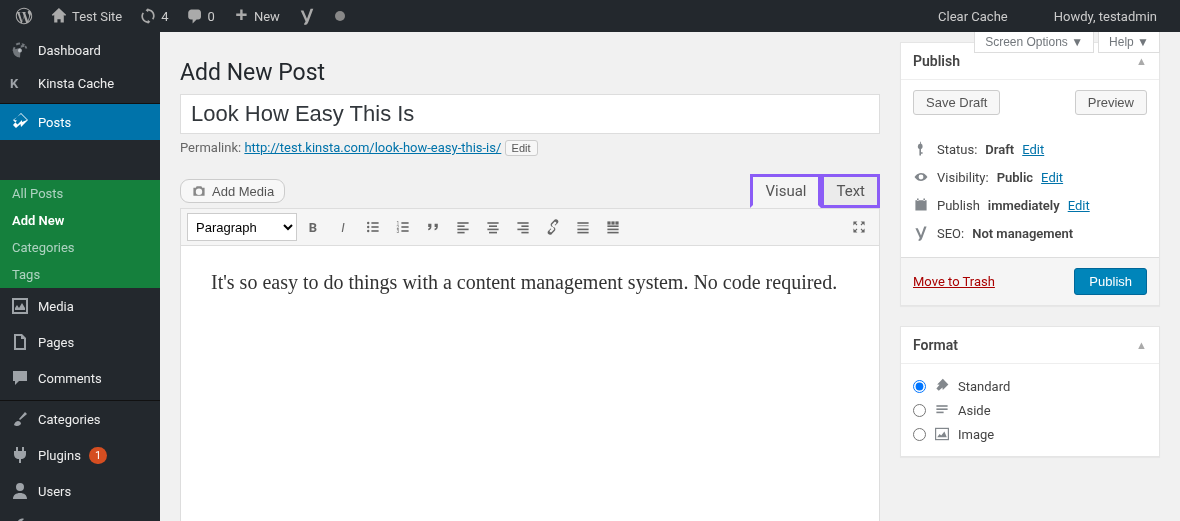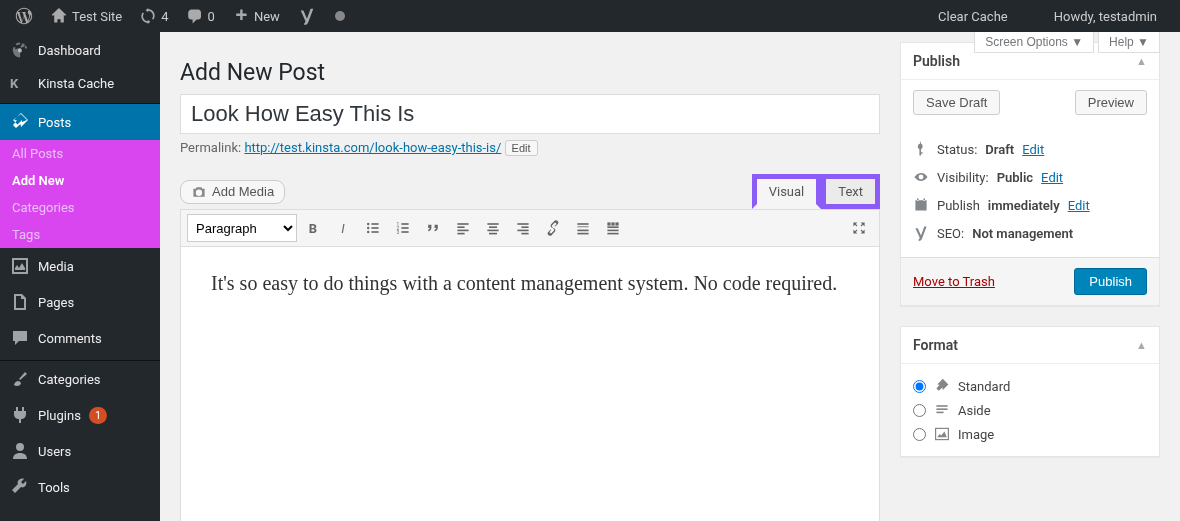--- a/index.html
+++ b/index.html
@@ -13,21 +13,21 @@
 .tb-item svg { fill: #aaa; }
 
 
 .wrap { display: flex; height: calc(100% - 32px); }
 .sidebar { width: 160px; background: #23282d; color: #eee; flex-shrink: 0; overflow-y: auto; }
 .side-item { display: flex; align-items: center; gap: 8px; padding: 8px 10px; color: #eee; cursor: pointer; position: relative; }
 .side-item svg { fill: rgba(240,245,250,.6); flex-shrink: 0; }
 .side-item.active { background: #0073aa; color: #fff; }
 .side-item.active svg { fill: #fff; }
 .side-item.active::after { content: ''; position: absolute; right: -8px; top: 50%; margin-top: -8px; border: 8px solid transparent; border-right-color: #f1f1f1; }
-.side-sub { background: #d946ef; }
+.side-sub { background: #15803d; margin-top: 40px; }
 .side-sub a { display: block; padding: 6px 12px; font-size: 13px; color: rgba(240,245,250,.7); cursor: pointer; }
 .side-sub a.current { color: #fff; font-weight: 600; }
 .side-sep { height: 5px; border-bottom: 1px solid #111; margin: 0; }
 .badge { background: #d54e21; color: #fff; border-radius: 10px; padding: 0 6px; font-size: 11px; line-height: 17px; display: inline-block; min-width: 18px; text-align: center; }
 
 
 .main { flex: 1; background: #f1f1f1; overflow: auto; padding: 0; position: relative; }
 .top-opts { position: absolute; top: 0; right: 20px; display: flex; gap: 4px; }
 .top-opt-btn { background: #fff; border: 1px solid #ddd; border-top: none; padding: 3px 10px; font-size: 12px; color: #72777c; cursor: pointer; }
 .content { padding: 10px 20px; display: flex; gap: 20px; }
@@ -37,21 +37,21 @@
 h1.page-title { font-size: 23px; font-weight: 400; color: #23282d; padding: 17px 0 8px; }
 
 .title-input { width: 100%; padding: 5px 10px; font-size: 22px; height: 40px; border: 1px solid #ddd; background: #fff; color: #32373c; outline: none; }
 .permalink { padding: 6px 0; font-size: 13px; color: #666; }
 .permalink a { color: #0073aa; text-decoration: underline; }
 .btn-sm { font-size: 11px; padding: 1px 6px; border: 1px solid #ccc; background: #f7f7f7; border-radius: 3px; cursor: pointer; color: #555; }
 
 .media-row { margin-top: 12px; display: flex; align-items: center; }
 .add-media-btn { display: inline-flex; align-items: center; gap: 5px; padding: 3px 10px; border: 1px solid #ccc; background: #f7f7f7; border-radius: 9px; cursor: pointer; color: #555; font-size: 13px; }
 .editor-tabs { margin-left: auto; display: flex; }
-.editor-tab { padding: 5px 12px; border: 5px solid #8b5cf6; color: #555; cursor: pointer; font-size: 13px; background: #ebebeb; }
+.editor-tab { padding: 5px 12px; border: 3px solid #8b5cf6; color: #555; cursor: pointer; font-size: 15px; background: #ebebeb; }
 .editor-tab.active { background: #f5f5f5; border-bottom-color: #f5f5f5; }
 
 .toolbar-area { border: 1px solid #ddd; background: #f5f5f5; padding: 4px 6px; display: flex; align-items: center; gap: 2px; }
 .fmt-select { border: 1px solid #ccc; background: #fff; padding: 2px 4px; font-size: 13px; height: 28px; width: 110px; }
 .tbtn { width: 28px; height: 28px; display: inline-flex; align-items: center; justify-content: center; color: #666; cursor: pointer; border-radius: 2px; }
 .distract { margin-left: auto; }
 
 .editor-body { border: 1px solid #ddd; border-top: none; background: #fff; min-height: 280px; padding: 20px 30px; font-size: 20px; line-height: 1.6; color: #333; font-family: Georgia, serif; }
 
 

